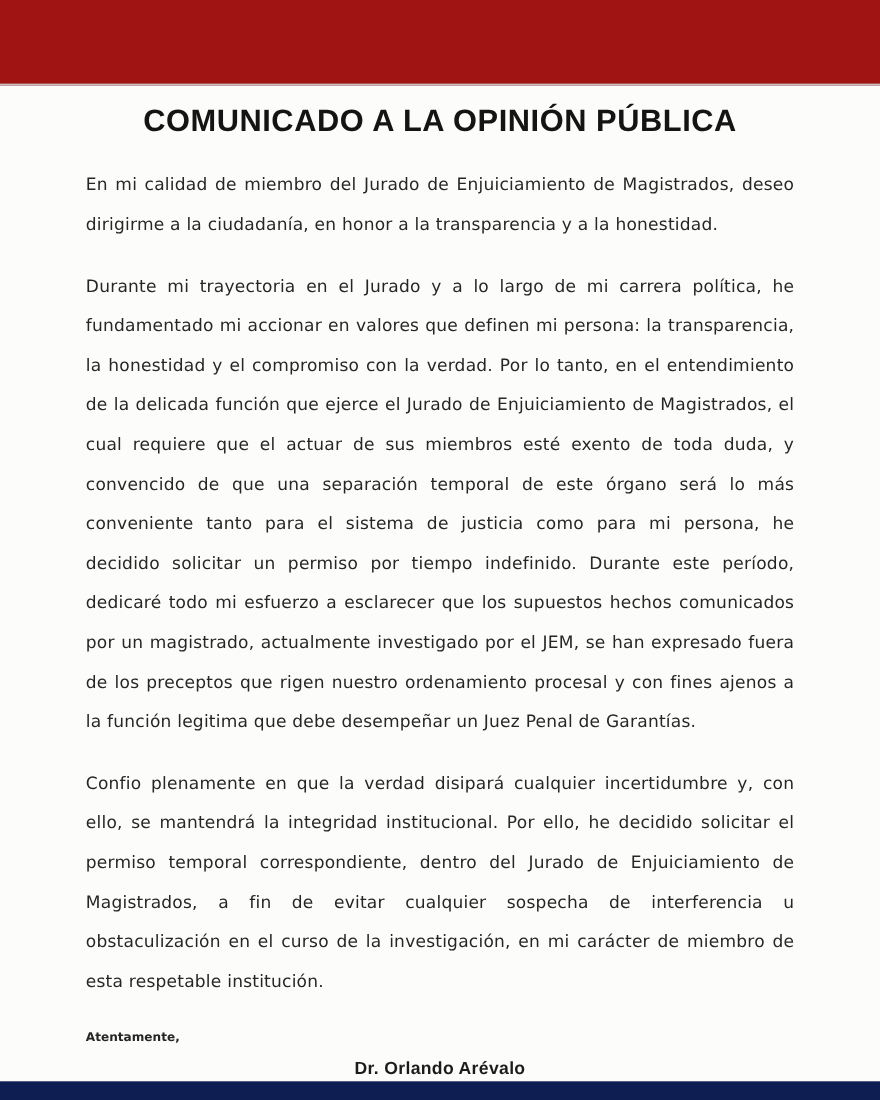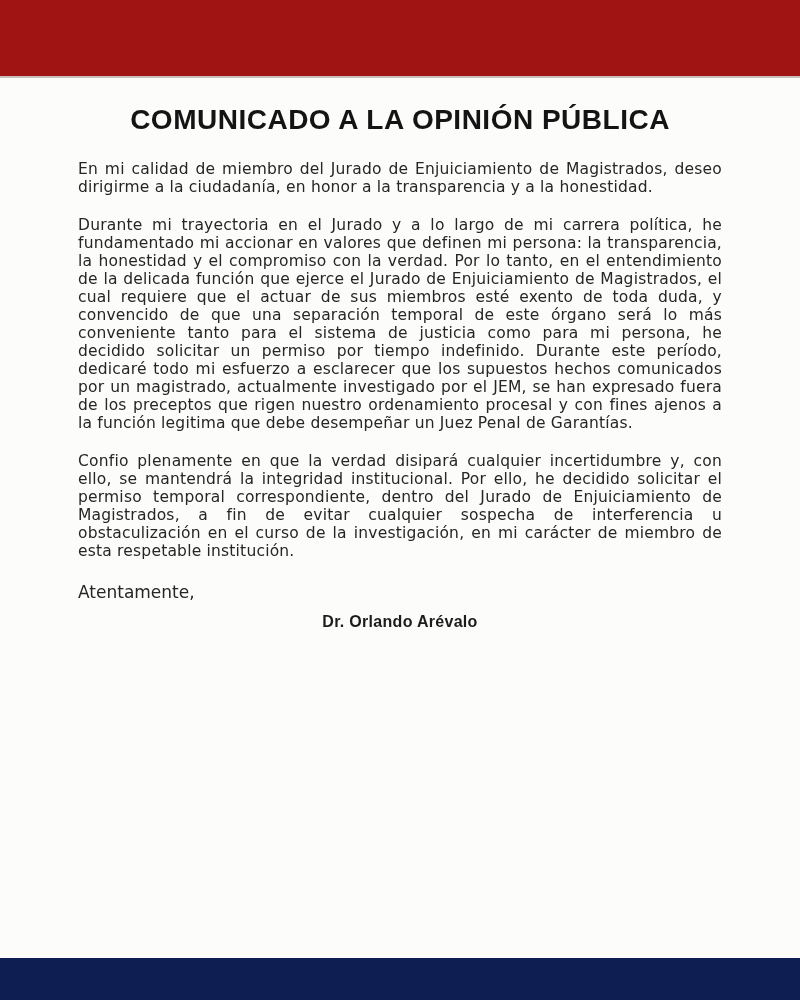--- a/index.html
+++ b/index.html
@@ -39,36 +39,37 @@
   .content{
     flex:1 1 auto;
     padding:0 78px;
   }
   .doc-title{
     font-size:28px;
     font-weight:bold;
     letter-spacing:.5px;
     color:var(--title-ink);
     text-align:center;
-    margin:26px 0 24px 0;
+    margin:16px 0 24px 0;
     font-family:"Liberation Sans","DejaVu Sans",sans-serif;
   }
   .paragraphs p{
     font-size:15.5px;
-    line-height:18px;
+    line-height:36px;
     text-align:justify;
     color:var(--ink);
     margin-bottom:20px;
     letter-spacing:.2px;
   }
   .closing{
-    font-size:17px;
+    font-size:11px;
     line-height:25px;
     margin-top:4px;
     margin-bottom:6px;
+    font-weight:bold;
   }
   .signature{
     text-align:center;
     font-weight:bold;
     color:#1c1c1c;
     margin-top:2px;
   }
   .signature .sig-line{
     font-size:16px;
     line-height:22px;

